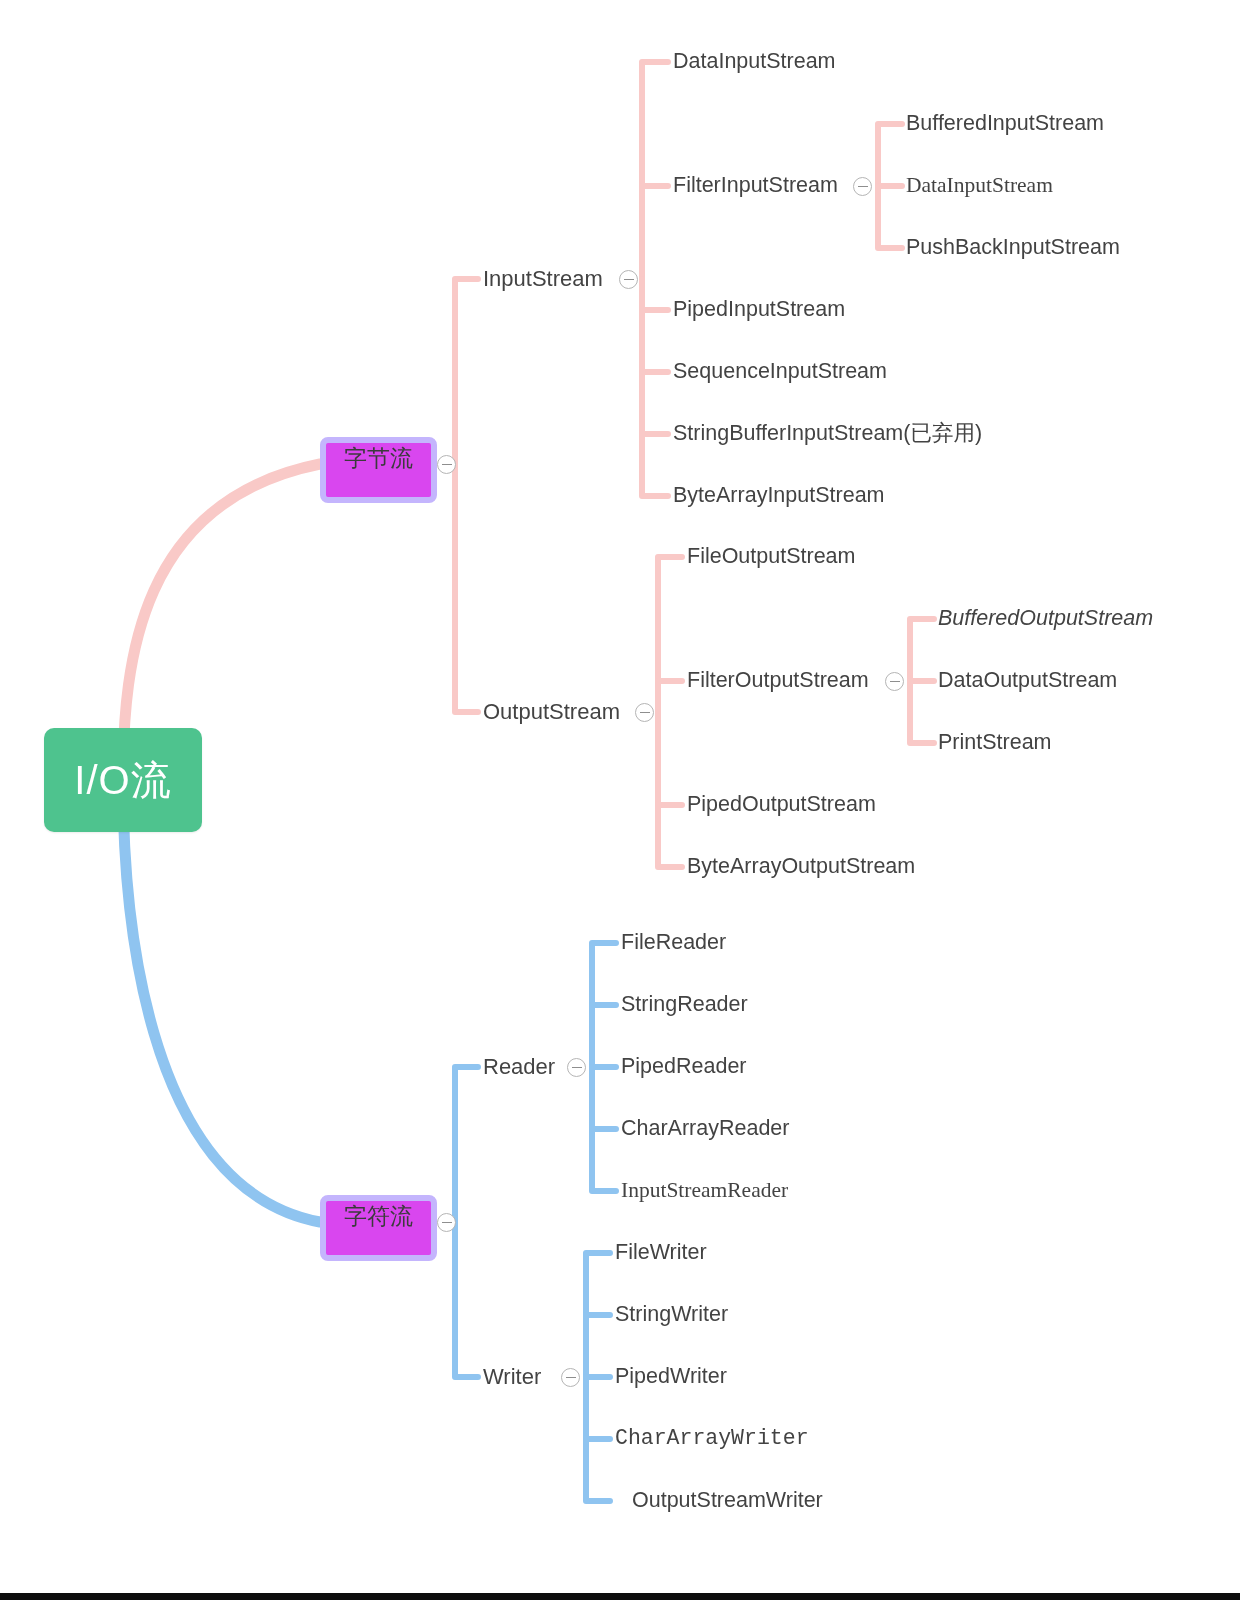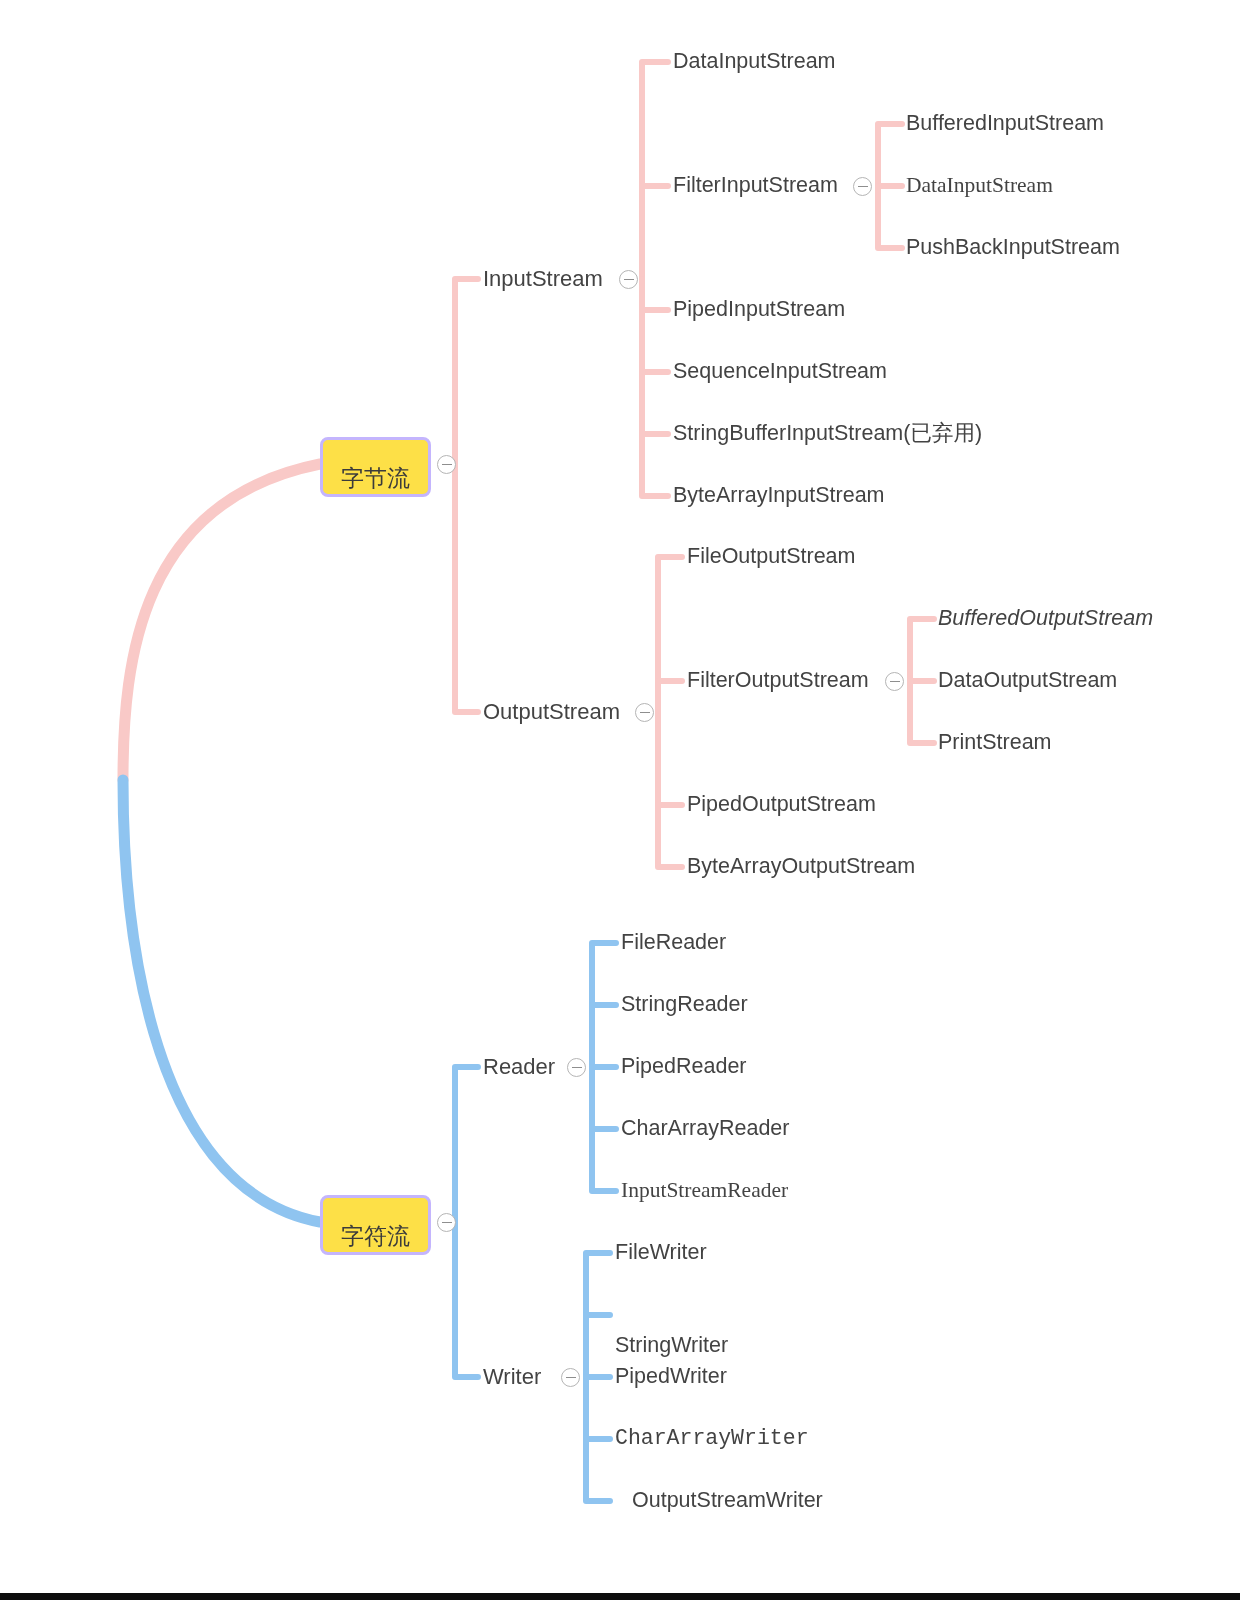--- a/index.html
+++ b/index.html
@@ -34,24 +34,24 @@
     color: #ffffff;
     font-size: 40px;
     letter-spacing: 1px;
     z-index: 5;
     box-shadow: 0 1px 2px rgba(0,0,0,0.08);
   }
   
   .branch-node {
     position: absolute;
     display: flex;
-    align-items: flex-end;
+    align-items: flex-start;
     justify-content: center;
-    background: #fde047;
-    border: 3px solid #c4b5fd;
+    background: #d946ef;
+    border: 6px solid #c4b5fd;
     border-radius: 8px;
     color: #3b3b3b;
     font-size: 23px;
     z-index: 5;
   }
   
   .leaf {
     position: absolute;
     color: #434343;
     font-size: 21.5px;
@@ -137,20 +137,23 @@
       <path d="M592 1067 L 592 1191 L 616 1191" stroke="#8fc4f0" stroke-width="6"></path>
 
       <path d="M586 1377 L 586 1253 L 610 1253" stroke="#8fc4f0" stroke-width="6"></path>
       <path d="M586 1377 L 586 1315 L 610 1315" stroke="#8fc4f0" stroke-width="6"></path>
       <path d="M586 1377 L 610 1377" stroke="#8fc4f0" stroke-width="6"></path>
       <path d="M586 1377 L 586 1439 L 610 1439" stroke="#8fc4f0" stroke-width="6"></path>
       <path d="M586 1377 L 586 1501 L 610 1501" stroke="#8fc4f0" stroke-width="6"></path>
     </g>
   </svg>
 
+  <div class="root-node" style="left:44px; top:728px; width:158px; height:104px;">
+    <span>I/O流</span>
+  </div>
 
   <div class="branch-node" style="left:320px; top:437px; width:105px; height:54px;">
     <span>字节流</span>
   </div>
   <div class="toggle" style="left:437px; top:455px;"></div>
 
   <div class="branch-node" style="left:320px; top:1195px; width:105px; height:54px;">
     <span>字符流</span>
   </div>
   <div class="toggle" style="left:437px; top:1213px;"></div>
@@ -243,21 +246,21 @@
   </div>
 
   <div class="leaf lvl2" style="left:483px; top:1366px;">
     <span>Writer</span>
   </div>
   <div class="toggle" style="left:561px; top:1368px;"></div>
 
   <div class="leaf lvl3" style="left:615px; top:1242px;">
     <span>FileWriter</span>
   </div>
-  <div class="leaf lvl3" style="left:615px; top:1304px;margin-top:31px;">
+  <div class="leaf lvl3" style="left:615px; top:1304px;">
     <span>StringWriter</span>
   </div>
   <div class="leaf lvl3" style="left:615px; top:1366px;">
     <span>PipedWriter</span>
   </div>
   <div class="leaf lvl3" style="left:615px; top:1428px;font-family:Liberation Mono, monospace;">
     <span>CharArrayWriter</span>
   </div>
   <div class="leaf lvl3" style="left:615px; top:1490px;margin-left:17px;">
     <span>OutputStreamWriter</span>

